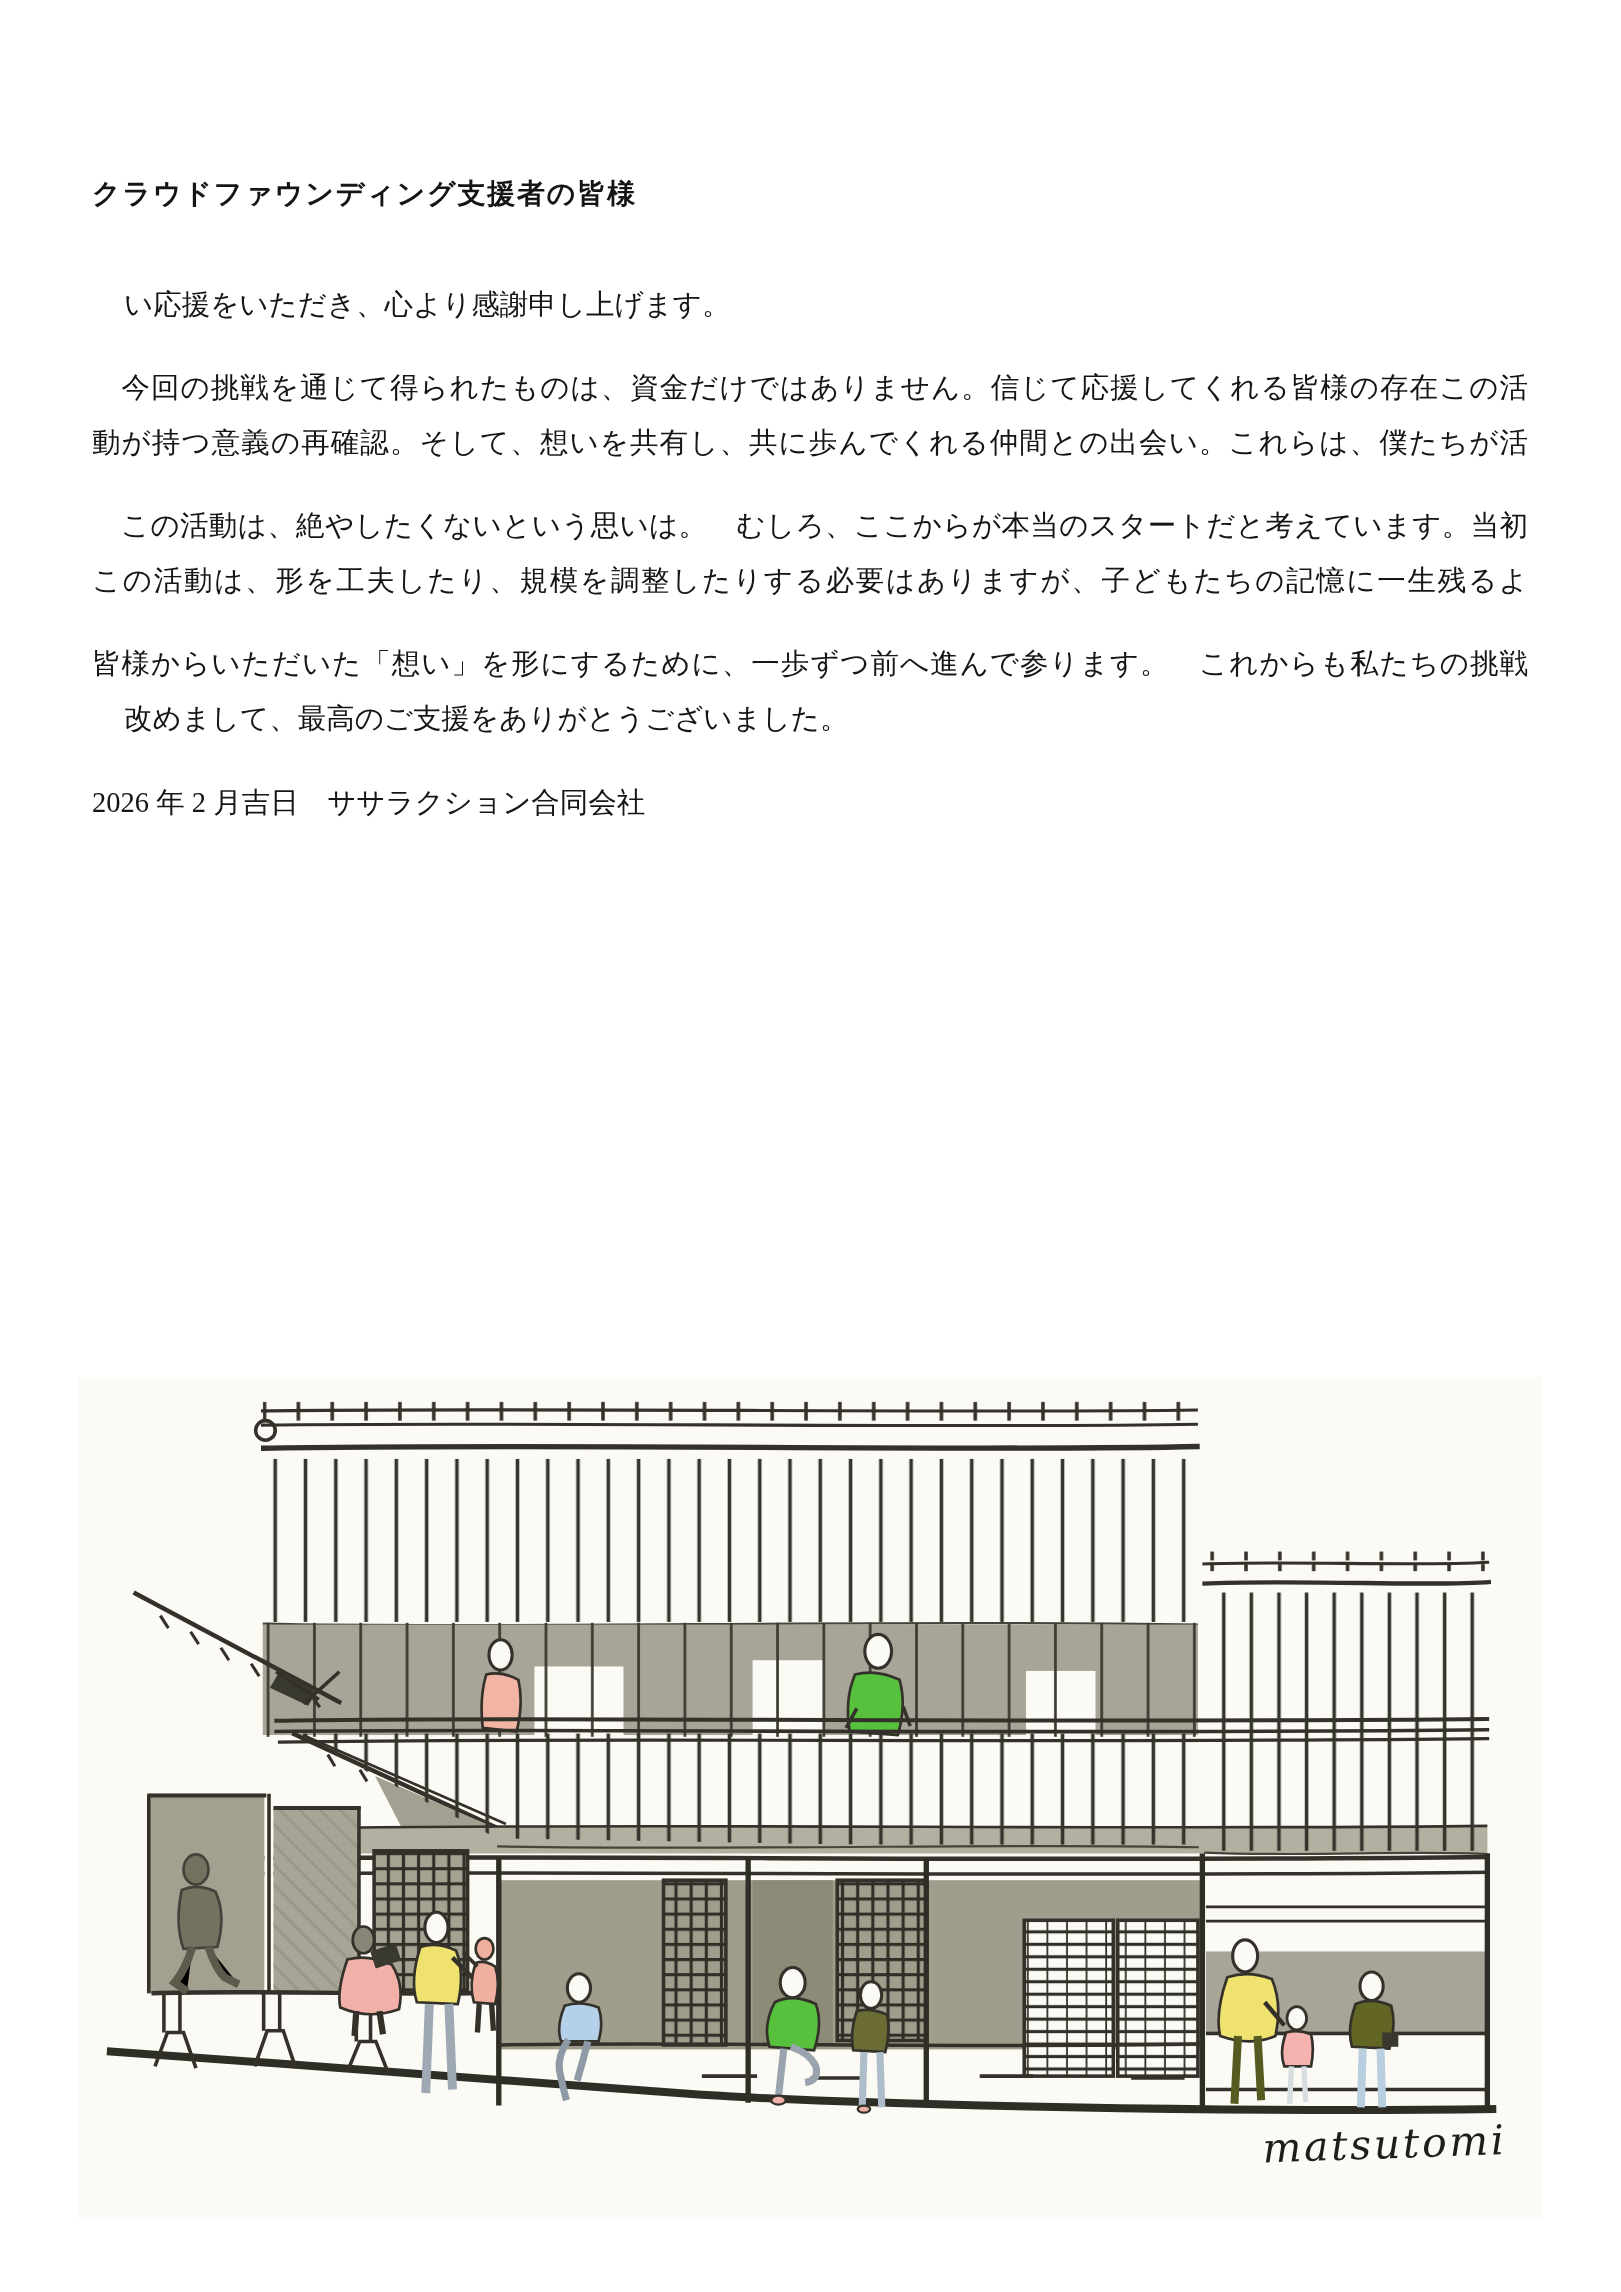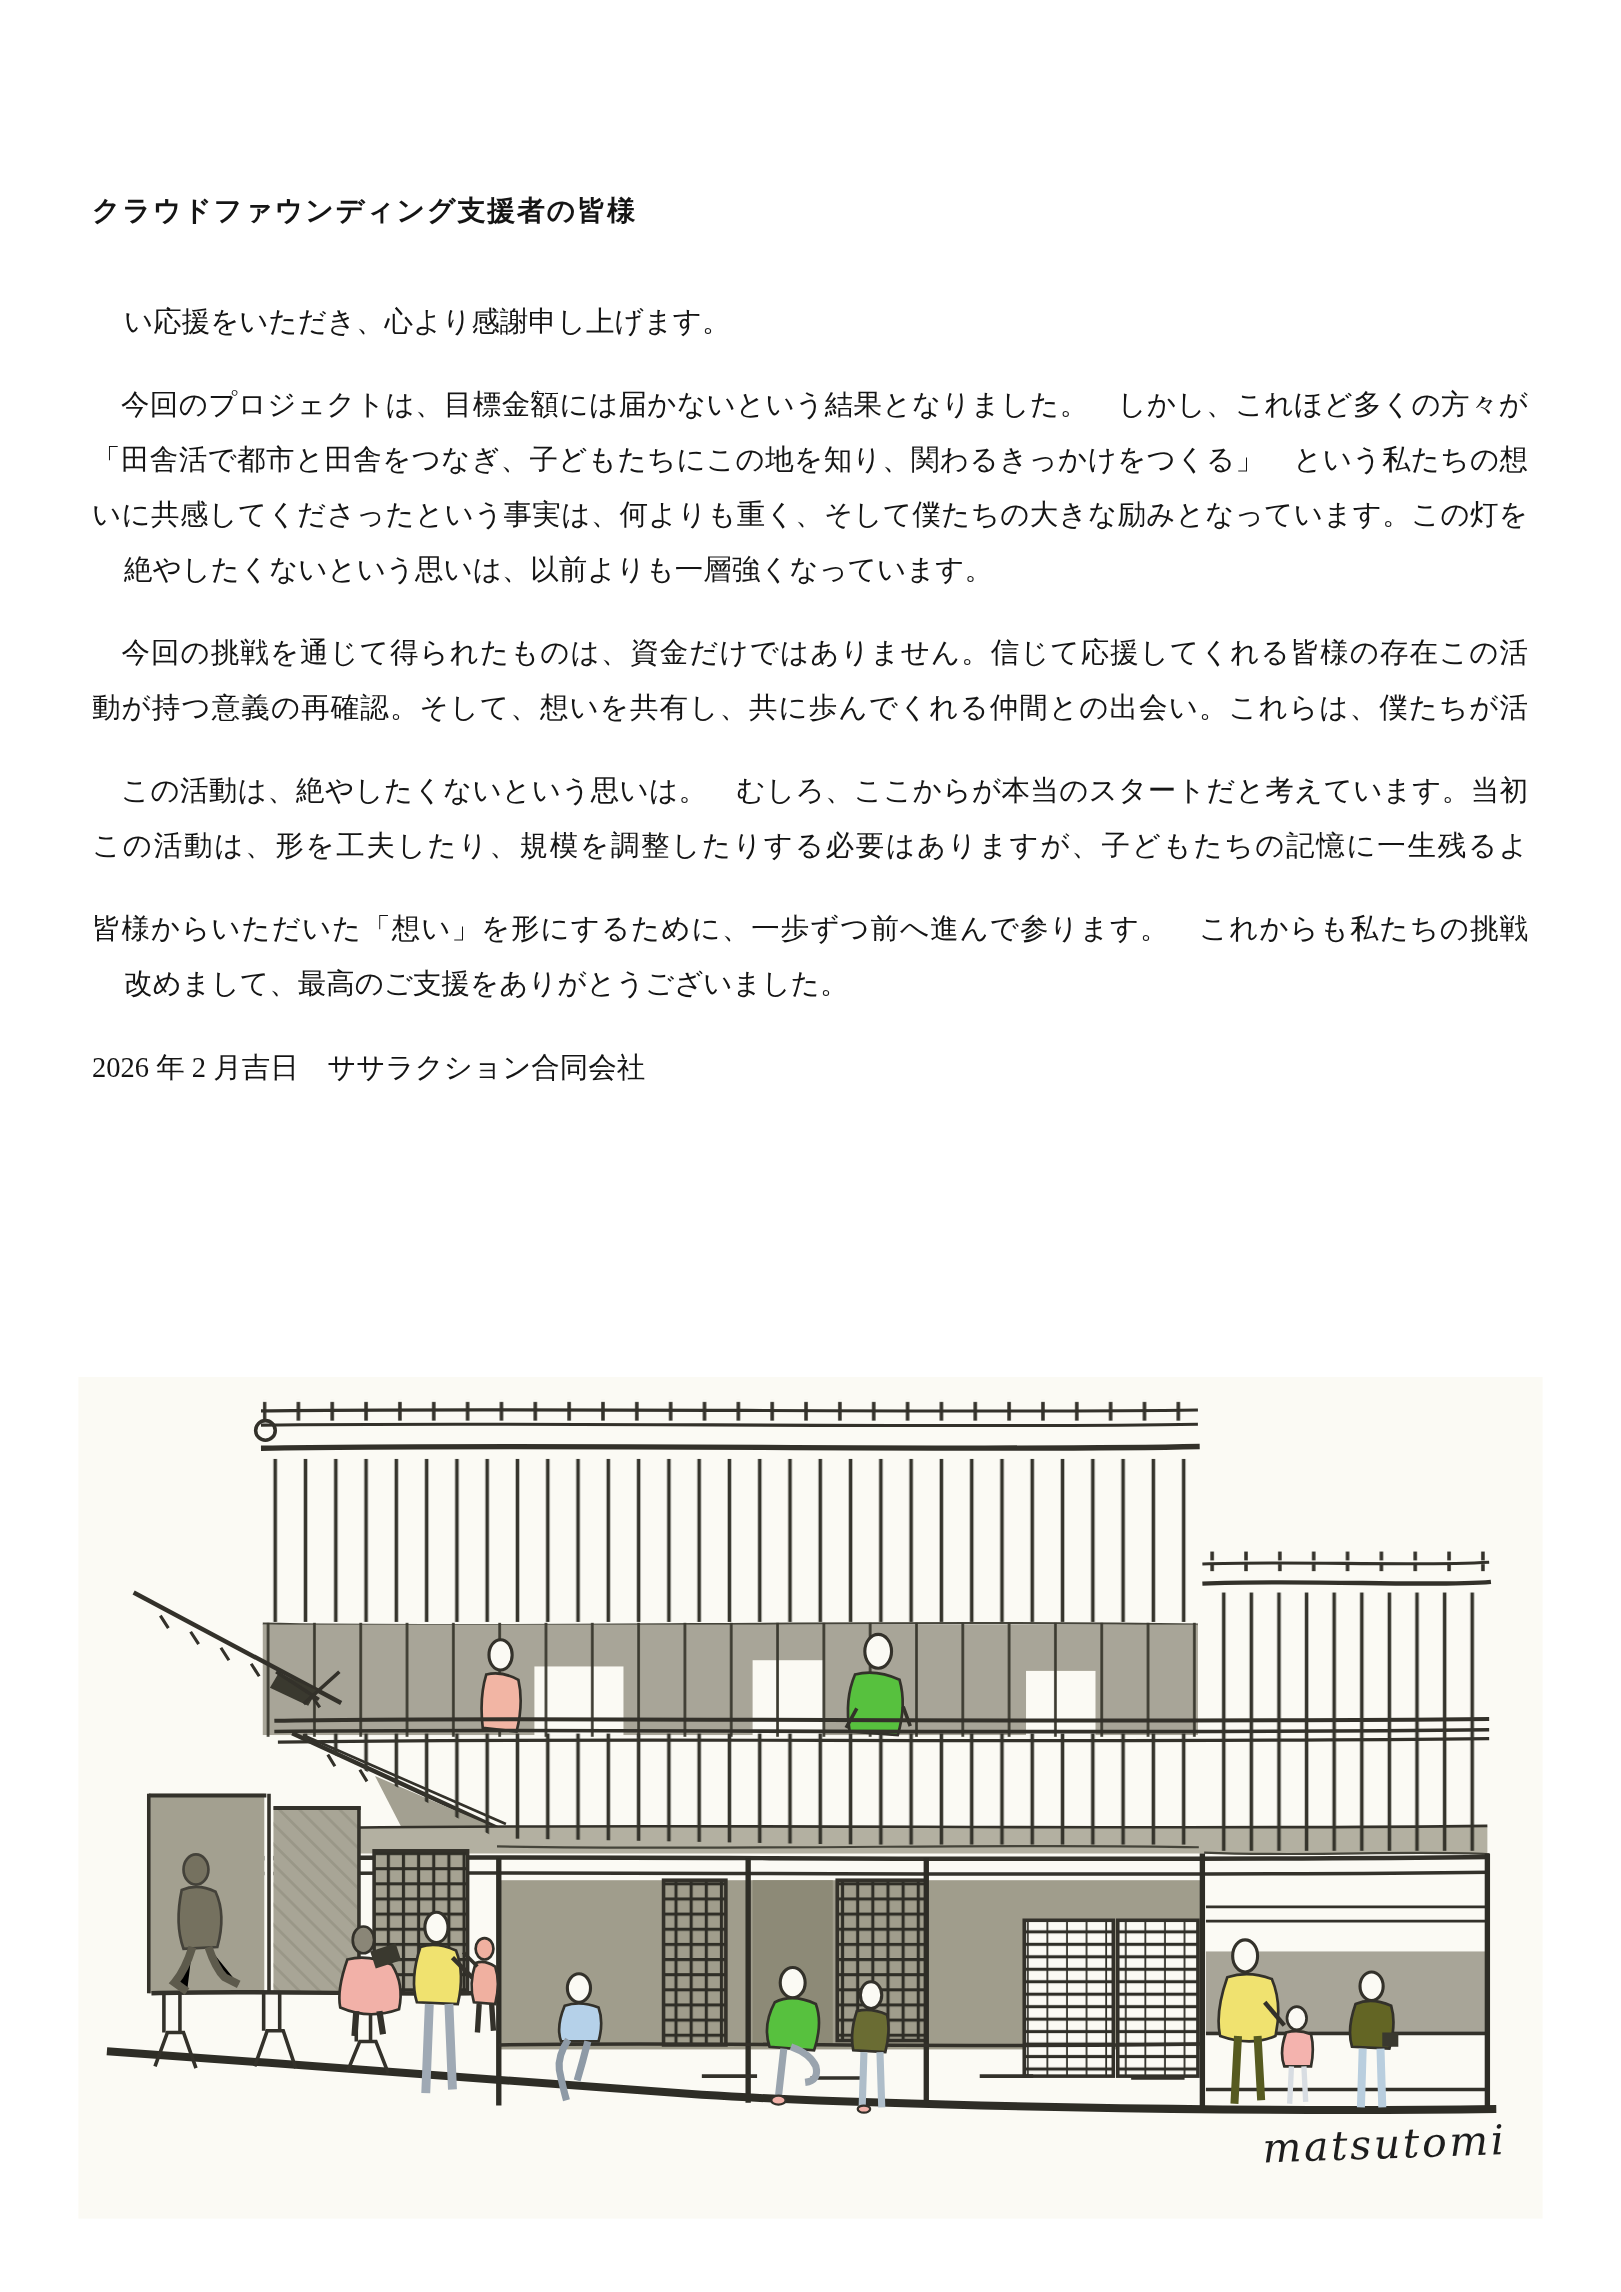--- a/index.html
+++ b/index.html
@@ -1,18 +1,18 @@
 <!DOCTYPE html>
 <html style="font-size:14.3px"><head>
 <meta charset="utf-8">
 <style>
   html,body{margin:0;padding:0;background:#ffffff;}
   .page{position:relative;width:1622px;height:2293px;background:#ffffff;overflow:hidden;
         font-family:"Liberation Serif","DejaVu Serif",serif;color:#151515;}
-  .letter{position:absolute;left:92px;top:189px;width:1436px;}
+  .letter{position:absolute;left:92px;top:172px;width:1436px;}
   .title{font-family:"Liberation Sans","DejaVu Sans",sans-serif;font-weight:bold;
          font-size:28px;line-height:43px;margin:0 0 62px 0;letter-spacing:1.8px;}
   .para{margin:0 0 28px 0;}
   .ln{font-size:28.5px;line-height:55px;text-align:justify;text-align-last:justify;
       text-justify:inter-ideograph;white-space:normal;}
   .ln.end{text-align-last:left;margin-left:32px;}
   .dateline{font-size:28.5px;line-height:55px;padding-right:25px;margin-top:28.5px;}
   .illus{position:absolute;left:78px;top:1377px;width:1465px;height:855px;}
   svg{display:block;}
 </style>
@@ -21,26 +21,20 @@
 
 <div class="page">
 
   <div class="letter">
     <h1 class="title">クラウドファウンディング支援者の皆様</h1>
 
     <div class="para">
       <div class="ln end">い応援をいただき、心より感謝申し上げます。</div>
     </div>
 
-    <div class="para">
-      <div class="ln">　今回のプロジェクトは、目標金額には届かないという結果となりました。　しかし、これほど多くの方々が</div>
-      <div class="ln">「田舎活で都市と田舎をつなぎ、子どもたちにこの地を知り、関わるきっかけをつくる」　という私たちの想</div>
-      <div class="ln">いに共感してくださったという事実は、何よりも重く、そして僕たちの大きな励みとなっています。この灯を</div>
-      <div class="ln end">絶やしたくないという思いは、以前よりも一層強くなっています。</div>
-    </div>
 
     <div class="para">
       <div class="ln">　今回の挑戦を通じて得られたものは、資金だけではありません。信じて応援してくれる皆様の存在この活</div>
       <div class="ln">動が持つ意義の再確認。そして、想いを共有し、共に歩んでくれる仲間との出会い。これらは、僕たちが活</div>
     </div>
 
     <div class="para">
       <div class="ln">　この活動は、絶やしたくないという思いは。　むしろ、ここからが本当のスタートだと考えています。当初</div>
       <div class="ln">この活動は、形を工夫したり、規模を調整したりする必要はありますが、子どもたちの記憶に一生残るよ</div>
     </div>

